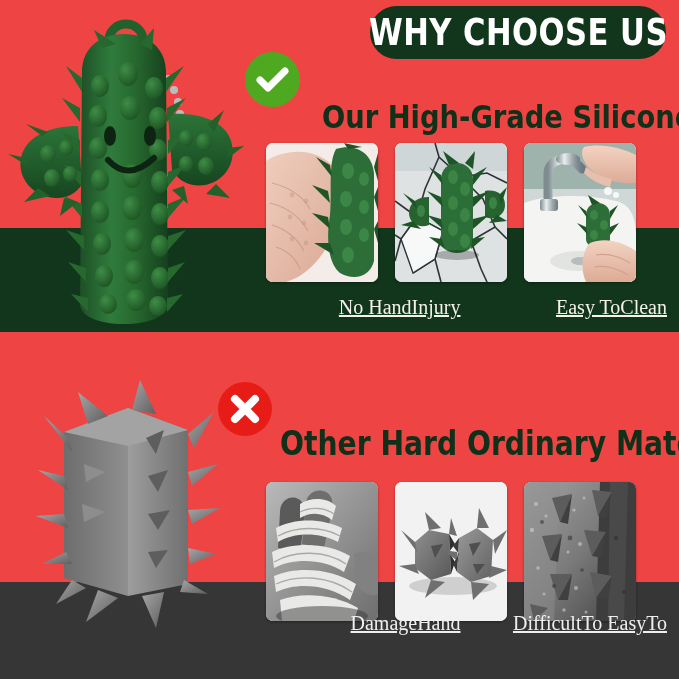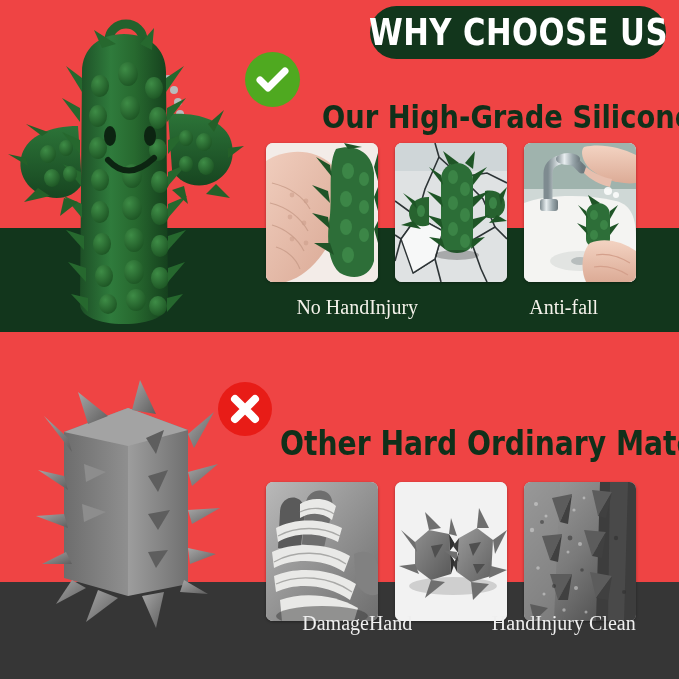--- a/index.html
+++ b/index.html
@@ -128,25 +128,26 @@
   
   .caption-row {
     position: absolute;
     display: flex;
     width: 413px;
   }
   .caption-row-good { left: 254px; top: 296px; }
   .caption-row-bad  { left: 254px; top: 612px; }
   .caption {
     flex: 1 1 0;
-    text-align: center;
+    text-align: right;
     color: #f4f2ea;
     font-family: "Liberation Serif", "DejaVu Serif", serif;
     font-size: 20px;
     white-space: nowrap;
+    text-decoration: underline;
   }
   .caption-row-bad .caption { color: #efefef; }
 
   
   .hero {
     position: absolute;
   }
   .hero-cactus { left: 8px; top: 8px; width: 236px; height: 326px; }
   .hero-block  { left: 24px; top: 372px; width: 208px; height: 272px; }
   .hero svg { display: block; width: 100%; height: 100%; }
@@ -503,21 +504,21 @@
           <circle cx="84" cy="48" r="4"></circle>
             <circle cx="92" cy="52" r="3"></circle>
         </g>
       </svg>
     </div>
 
   </div>
 
   <div class="caption-row caption-row-good">
     <span class="caption">No HandInjury</span>
-    <span class="caption">Anti-fall</span>
+    <span class="caption">Easy ToClean</span>
   </div>
 
   <div class="badge badge-cross">
     <svg viewBox="0 0 54 54" xmlns="http://www.w3.org/2000/svg">
       <path d="M17 17 L37 37 M37 17 L17 37" stroke="#ffffff" stroke-width="8" stroke-linecap="round"></path>
     </svg>
   </div>
 
   <div class="section-heading heading-bad">Other Hard Ordinary Materials</div>
 
@@ -656,16 +657,16 @@
           <circle cx="92" cy="56" r="2.2"></circle>
             <circle cx="100" cy="110" r="2"></circle>
         </g>
       </svg>
     </div>
 
   </div>
 
   <div class="caption-row caption-row-bad">
     <span class="caption">DamageHand</span>
-    <span class="caption">HandInjury Clean</span>
+    <span class="caption">DifficultTo EasyTo</span>
   </div>
 
 </div>
 
 </body></html>

